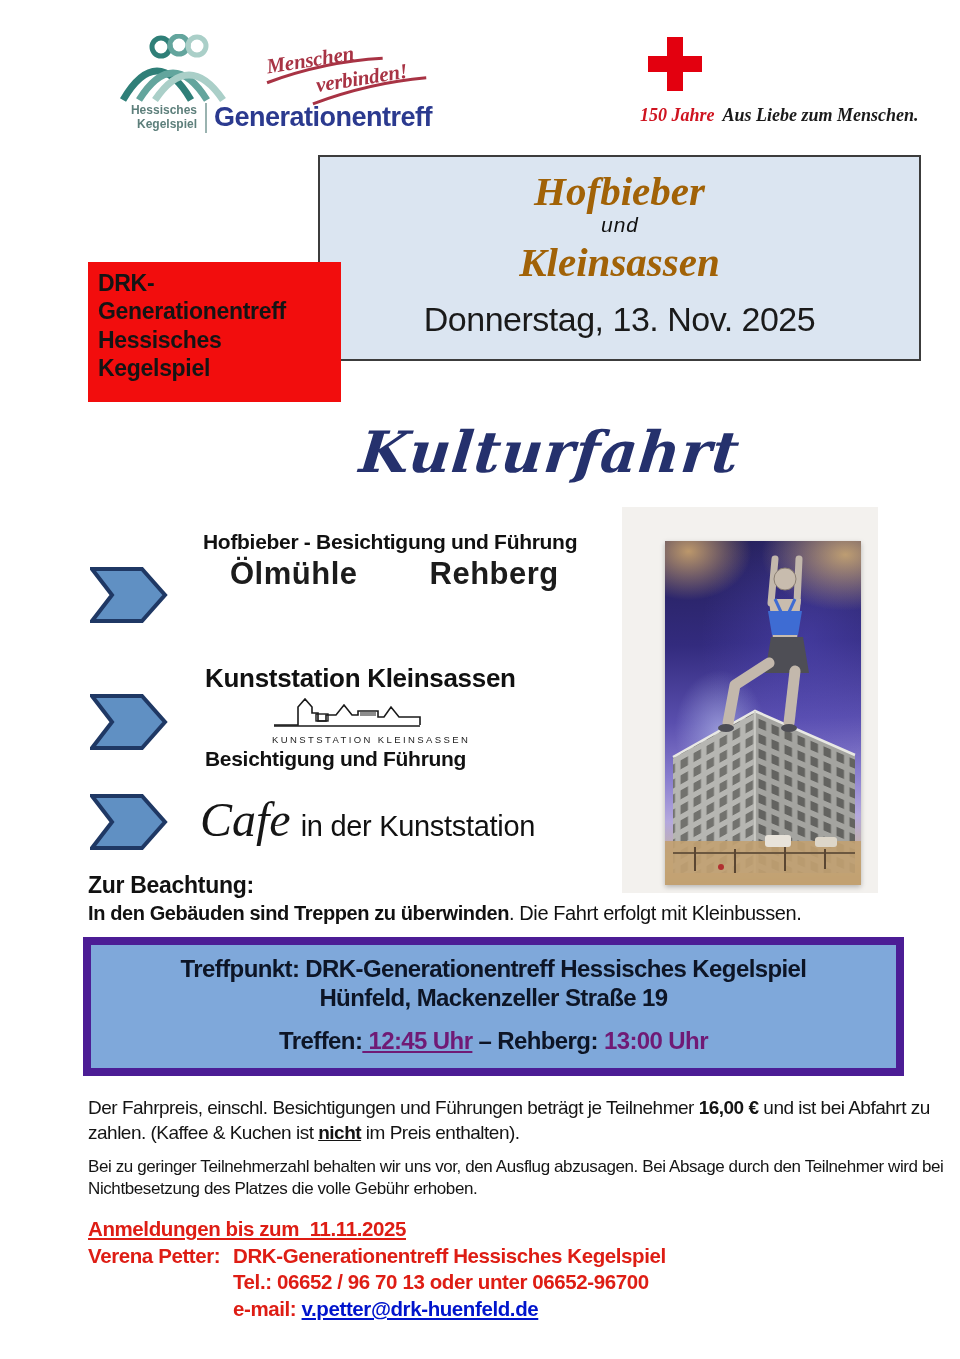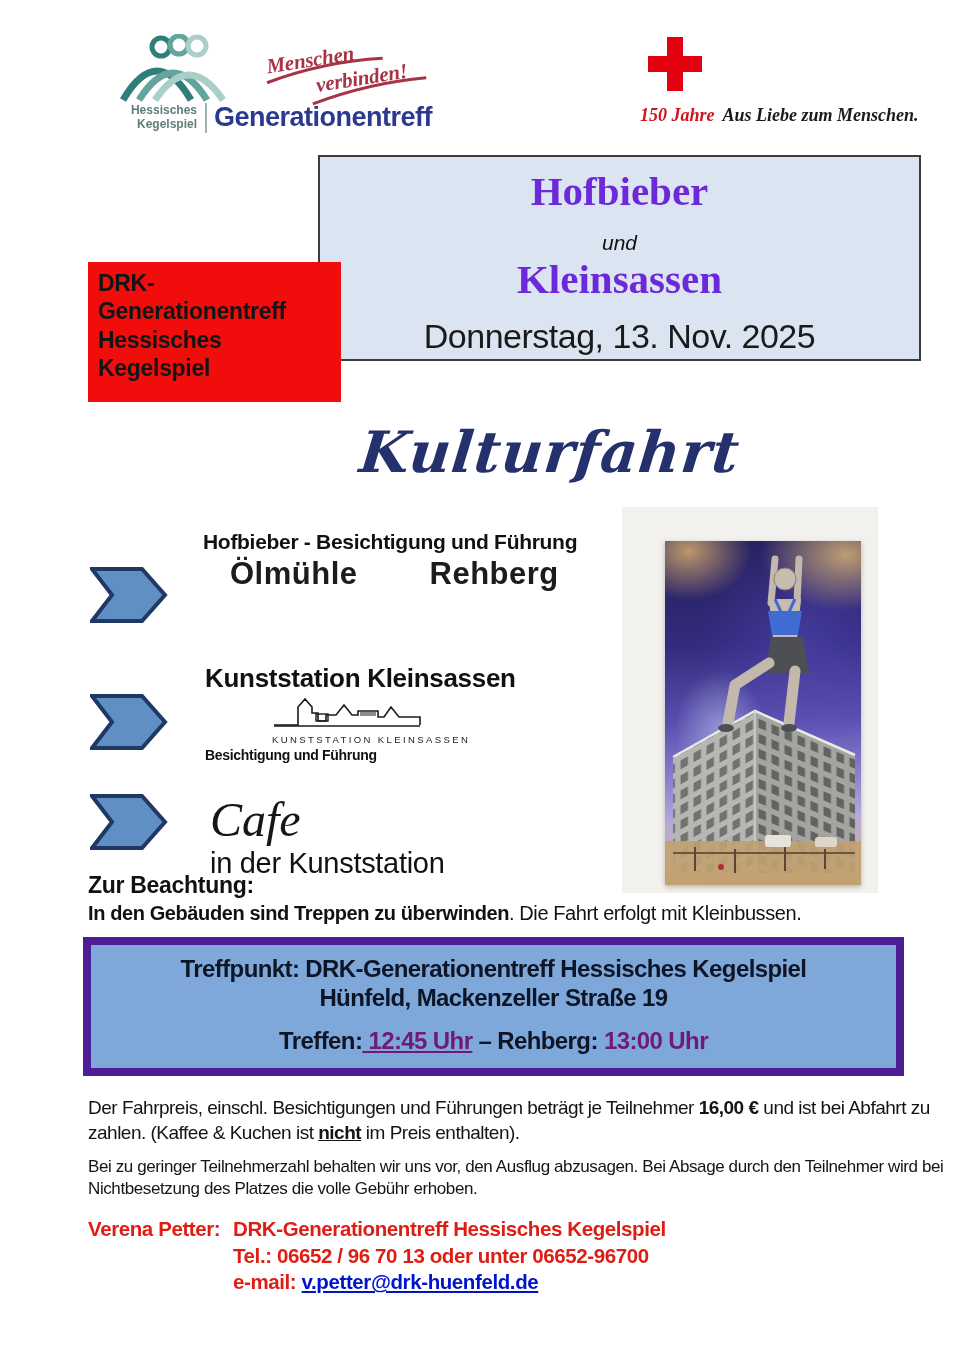--- a/index.html
+++ b/index.html
@@ -26,23 +26,23 @@
   .drk-cross{position:absolute;left:10px;top:4px;width:54px;height:54px;}
   .drk-cross::before{content:"";position:absolute;left:19px;top:0;width:16px;height:54px;background:#e3000f;}
   .drk-cross::after{content:"";position:absolute;left:0;top:19px;width:54px;height:16px;background:#e3000f;}
   .drk-name{position:absolute;left:78px;top:2px;font-size:23px;font-weight:bold;line-height:1.04;color:#161616;letter-spacing:-0.5px;}
   .drk-tag{position:absolute;left:2px;top:72px;width:300px;font-family:"Liberation Serif",serif;font-style:italic;font-weight:bold;font-size:18px;white-space:nowrap;letter-spacing:0;}
   .drk-tag .years{color:#cf1420;margin-right:8px;}
   .drk-tag .slogan{color:#1a1a1a;}
 
   
   .title-box{left:318px;top:155px;width:603px;height:206px;background:#dbe5f1;border:2px solid #3c3c3c;text-align:center;box-sizing:border-box;}
-  .tb-dest{font-family:"Liberation Serif",serif;font-weight:bold;font-size:41px;color:#6d28d9;letter-spacing:0;}
+  .tb-dest{font-family:"Liberation Serif",serif;font-style:italic;font-weight:bold;font-size:41px;color:#a16207;letter-spacing:0;}
   .tb-d1{margin-top:10px;}
-  .tb-und{font-family:Liberation Sans, sans-serif;font-style:italic;font-size:21px;margin-top:16px;letter-spacing:0;}
+  .tb-und{font-family:Liberation Mono, monospace;font-style:italic;font-size:21px;margin-top:0px;letter-spacing:0;}
   .tb-d2{margin-top:0px;}
   .tb-date{font-size:34px;color:#1a1a1a;margin-top:14px;letter-spacing:-0.5px;}
 
   
   .red-box{left:88px;top:262px;width:253px;height:140px;background:#f20d0d;color:#141414;
     font-size:23px;font-weight:bold;line-height:1.23;box-sizing:border-box;padding:7px 10px;z-index:5;letter-spacing:-0.3px;}
 
   
   .kulturfahrt{left:310px;top:418px;width:480px;text-align:center;
     font-family:"DejaVu Serif",serif;font-style:italic;font-weight:bold;font-size:57px;
@@ -53,22 +53,22 @@
   .chev1{left:90px;top:566px;}
   .chev2{left:90px;top:693px;}
   .chev3{left:90px;top:793px;}
   .p1-head{left:203px;top:530px;font-size:21px;font-weight:bold;white-space:nowrap;letter-spacing:-0.3px;}
   .olm{left:230px;top:556px;width:290px;height:72px;display:flex;gap:28px;}
   .olm-word{font-size:31px;color:#1c1c1c;font-weight:600;letter-spacing:0.5px;}
   .olm-blob{margin:0 8px;}
   .p2-head{left:205px;top:663px;font-size:26px;font-weight:bold;white-space:nowrap;letter-spacing:-0.3px;}
   .ks-logo{left:272px;top:697px;width:150px;text-align:center;}
   .ks-caption{font-size:9.5px;letter-spacing:2.4px;color:#222;margin-top:1px;white-space:nowrap;}
-  .p2-sub{left:205px;top:747px;font-size:14px;font-weight:bold;white-space:nowrap;letter-spacing:-0.3px;}
-  .p3-line{left:200px;top:792px;display:flex;align-items:baseline;white-space:nowrap;flex-direction:column;}
+  .p2-sub{left:205px;top:747px;font-size:21px;font-weight:bold;white-space:nowrap;letter-spacing:-0.3px;}
+  .p3-line{left:200px;top:792px;display:flex;align-items:baseline;white-space:nowrap;}
   .cafe{font-family:"Liberation Serif",serif;font-style:italic;font-size:48px;color:#161616;letter-spacing:0;}
   .cafe-rest{font-size:29px;margin-left:10px;letter-spacing:-0.3px;}
 
   
   .artwork-wall{left:622px;top:507px;width:256px;height:386px;background:#f3f1ee;}
   .painting{position:absolute;left:43px;top:34px;width:196px;height:344px;
     box-shadow:0 2px 5px rgba(0,0,0,0.25);
     background:
       radial-gradient(90px 70px at 12% 3%, rgba(196,158,108,0.95), rgba(196,158,108,0) 70%),
       radial-gradient(120px 80px at 92% 4%, rgba(205,170,115,0.9), rgba(205,170,115,0) 70%),
@@ -241,19 +241,20 @@
   <div class="mb-line">Treffpunkt: DRK-Generationentreff Hessisches Kegelspiel</div>
   <div class="mb-line">Hünfeld, Mackenzeller Straße 19</div>
   <div class="mb-line mb-gap"><span>Treffen:</span><span class="mb-red mb-underline"> 12:45 Uhr</span><span> – Rehberg: </span><span class="mb-red">13:00 Uhr</span></div>
 </div>
 
 <div class="abs price"><span>Der Fahrpreis, einschl. Besichtigungen und Führungen beträgt je Teilnehmer </span><b>16,00 €</b><span> und ist bei Abfahrt zu zahlen. (Kaffee &amp; Kuchen ist </span><b class="u">nicht</b><span> im Preis enthalten).</span></div>
 
 <div class="abs smallprint">Bei zu geringer Teilnehmerzahl behalten wir uns vor, den Ausflug abzusagen. Bei Absage durch den Teilnehmer wird bei Nichtbesetzung des Platzes die volle Gebühr erhoben.</div>
 
 <div class="abs registration">
+  <div class="reg-deadline">Anmeldungen bis zum&nbsp; 11.11.2025</div>
   <div class="reg-row">
     <span class="reg-name">Verena Petter:</span>
     <span>DRK-Generationentreff Hessisches Kegelspiel</span>
   </div>
   <div class="reg-indent">Tel.: 06652 / 96 70 13 oder unter 06652-96700</div>
   <div class="reg-indent"><span>e-mail: </span><span class="email-link">v.petter@drk-huenfeld.de</span></div>
 </div>
 
 </body></html>

